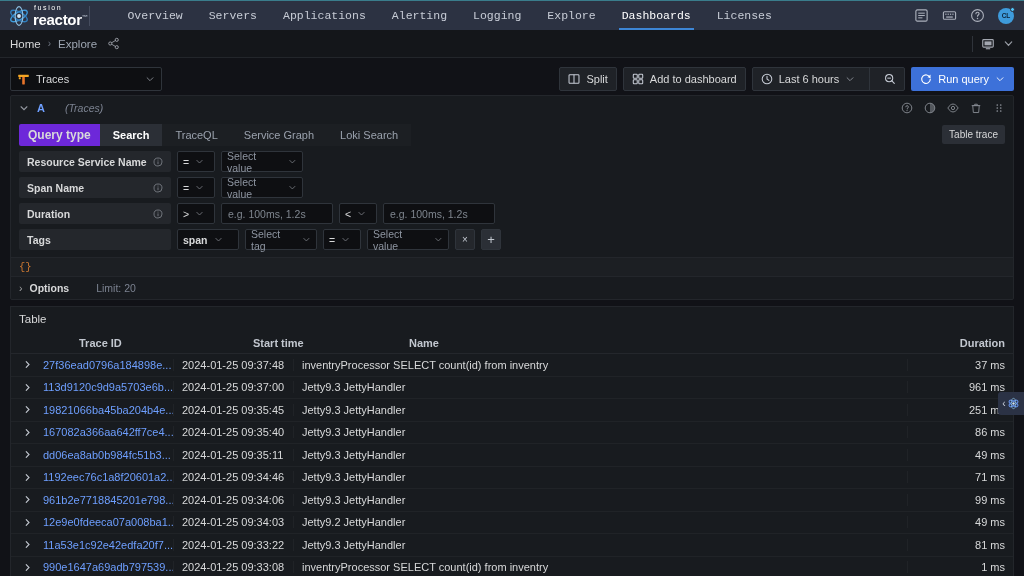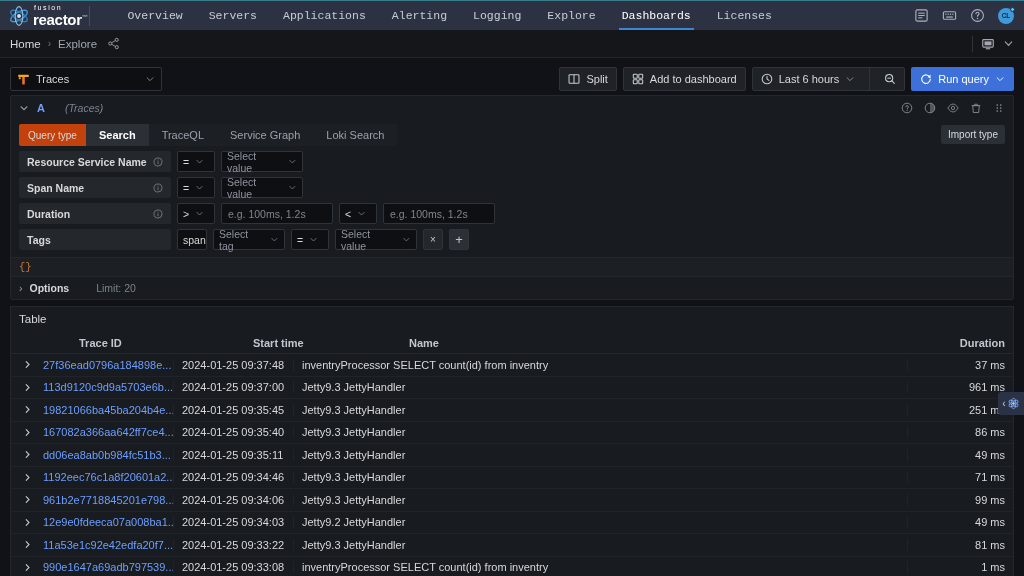--- a/index.html
+++ b/index.html
@@ -105,22 +105,22 @@
     height: 24px; display: flex; align-items: center;
     padding: 0 8px; gap: 8px; font-size: 11px;
   }
   .qhead .letter { color: #6e9fff; font-weight: 600; font-size: 11px; }
   .qhead .dsname { color: #7b8290; font-style: italic; font-size: 10.5px; margin-left: 12px; }
   .qhead-icons { margin-left: auto; display: flex; align-items: center; gap: 11px; }
   .qhead-icons .qi { width: 12px; height: 12px; opacity: .62; cursor: pointer; }
   .qbody { padding: 4px 8px 8px 8px; position: relative; }
   .qtypes { display: flex; align-items: stretch; height: 22px; }
   .qt-label {
-    background: #c2410c; border-radius: 2px 0 0 2px;
-    font-size: 10px; font-weight: 400; color: #d8d9da;
+    background: #6d28d9; border-radius: 2px 0 0 2px;
+    font-size: 12px; font-weight: 700; color: #d8d9da;
     display: flex; align-items: center; padding: 0 9px;
   }
   .qt {
     background: #1c1f23; font-size: 11px; color: #9aa1ad;
     display: flex; align-items: center; padding: 0 13px; cursor: pointer;
   }
   .qt.active { background: #2b2f36; color: #ffffff; font-weight: 600; }
   .import-trace {
     position: absolute; right: 8px; top: 5px; height: 19px;
     background: #2b2f36; border-radius: 2px; font-size: 10px;
@@ -135,21 +135,21 @@
   .flabel .info { margin-left: auto; width: 10px; height: 10px; opacity: .55; cursor: pointer; }
   .sel {
     height: 21px; background: #0e0f12; border: 1px solid #2f343b;
     border-radius: 2px; display: flex; align-items: center;
     padding: 0 5px; font-size: 10.5px; color: #d8d9da; cursor: pointer;
   }
   .sel .chev { margin-left: 6px; opacity: .55; }
   .sel.op { width: 38px; }
   .sel.val { width: 82px; color: #8e95a1; }
   .sel.tagsel { width: 72px; color: #8e95a1; }
-  .sel.spansel { width: 30px; }
+  .sel.spansel { width: 62px; font-weight: bold; }
   .sel.opsm { width: 38px; }
   .sel.valsm { width: 82px; color: #8e95a1; }
   .inp {
     height: 21px; background: #0e0f12; border: 1px solid #2f343b;
     border-radius: 2px; display: flex; align-items: center; padding: 0 6px;
     font-size: 10.5px; color: #7f868f; width: 112px; cursor: text;
   }
   .iconbtn {
     width: 20px; height: 21px; background: #24272c; border: 1px solid #2f343b;
     border-radius: 2px; display: flex; align-items: center; justify-content: center;
@@ -405,21 +405,21 @@
       <div class="qt">
           <span>TraceQL</span>
         </div>
       <div class="qt">
           <span>Service Graph</span>
         </div>
       <div class="qt">
           <span>Loki Search</span>
         </div>
     </div>
-    <div class="import-trace">Import type</div>
+    <div class="import-trace">Table trace</div>
 
     <div class="frow">
       <div class="flabel">
         <span>Resource Service Name</span>
         <svg class="info" viewBox="0 0 12 12">
           <circle cx="6" cy="6" r="4.8" fill="none" stroke="#c7ccd6" stroke-width="1"></circle>
           <line x1="6" y1="5.3" x2="6" y2="8.6" stroke="#c7ccd6" stroke-width="1"></line>
           <circle cx="6" cy="3.6" r="0.62" fill="#c7ccd6"></circle>
         </svg>
       </div>

